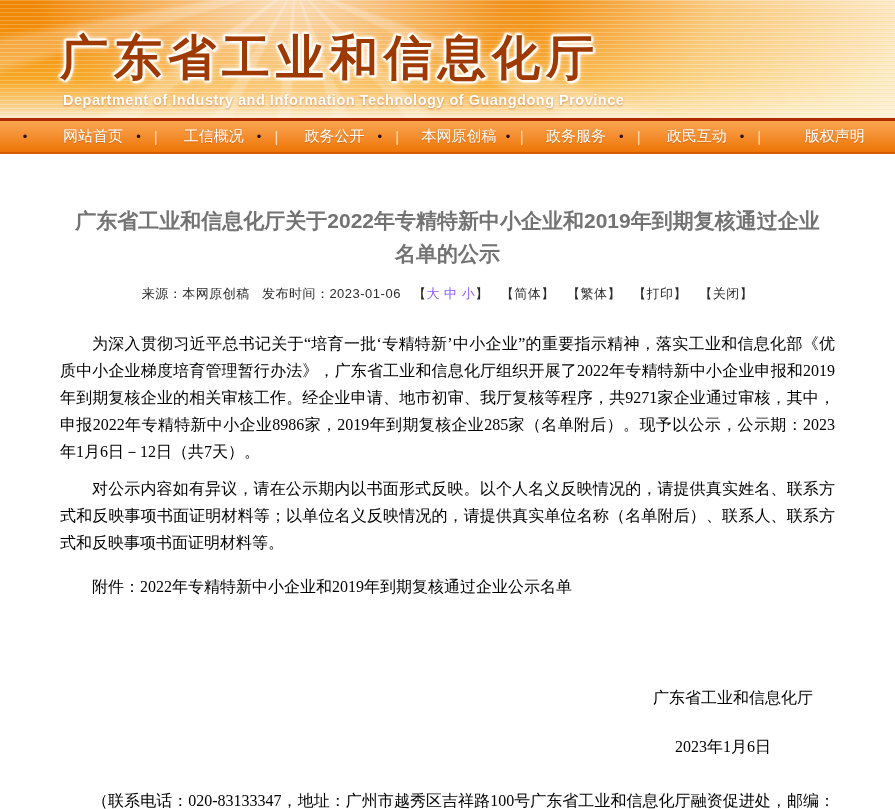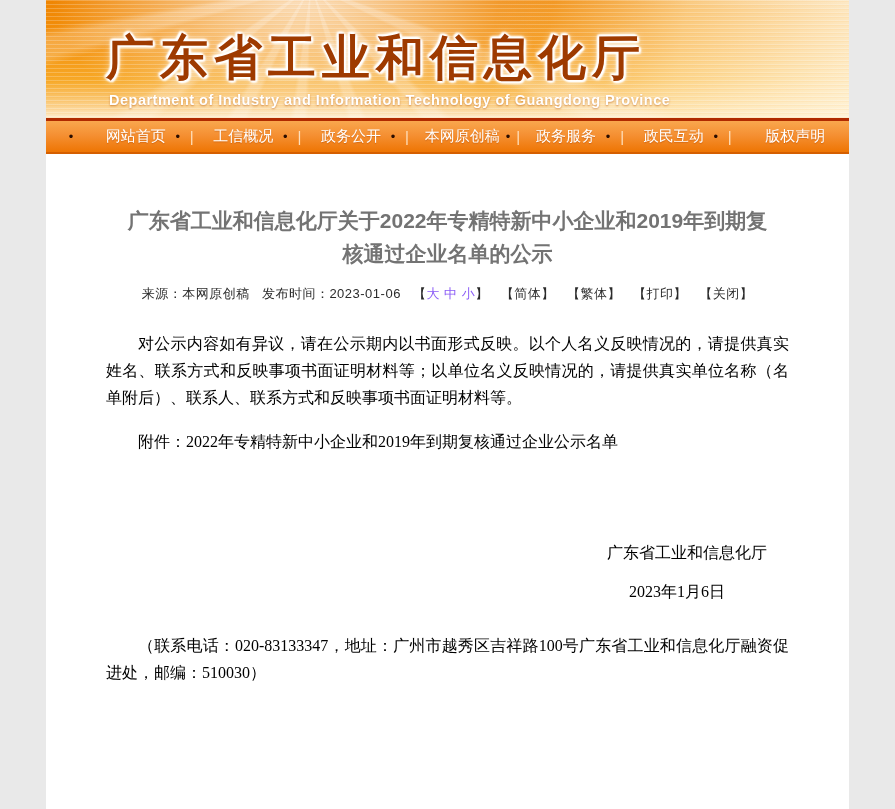--- a/index.html
+++ b/index.html
@@ -1,17 +1,17 @@
 <!DOCTYPE html>
 <html><head>
 <meta charset="utf-8">
 <style>
   html,body{margin:0;padding:0;background:#e9e9e9;}
   .page{
-    width:803px;height:809px;margin:0 auto;background:#fff;
+    width:895px;height:809px;margin:0 auto;background:#fff;
     position:relative;overflow:hidden;
     font-family:"Liberation Sans","DejaVu Sans",sans-serif;
   }
 
   
   .header{
     position:relative;height:118px;overflow:hidden;
     background:
       radial-gradient(ellipse 420px 260px at 32% -8%, rgba(255,255,255,.78), rgba(255,255,255,0) 60%),
       linear-gradient(100deg, rgba(255,200,90,.0) 55%, rgba(255,236,190,.65) 78%, rgba(255,244,218,.9) 100%),
@@ -75,21 +75,21 @@
   .meta .font-sizes{color:#8b5cf6;}
 
   .article-body{
     margin-top:27px;
     font-family:"Liberation Serif","DejaVu Serif",serif;
     font-size:16px;line-height:27px;text-align:justify;
   }
   .article-body p{margin:0 0 10px;text-indent:2em;}
   .attachment{margin-top:17px;text-indent:2em;cursor:pointer;}
   .signature{margin-top:84px;text-align:right;padding-right:22px;}
-  .pubdate-line{margin-top:12px;text-align:right;padding-right:64px;}
+  .pubdate-line{margin-top:22px;text-align:right;padding-right:64px;}
   .contact{margin-top:27px;text-indent:2em;}
 </style>
 </head>
 <body>
 
 <div class="page">
 
   <div class="header">
     <div class="header-title">广东省工业和信息化厅</div>
     <div class="header-subtitle">Department of Industry and Information Technology of Guangdong Province</div>
@@ -140,20 +140,21 @@
       <span>来源：本网原创稿</span>
       <span>发布时间：2023-01-06</span>
       <span><span>【</span><span class="font-sizes">大 中 小</span><span>】</span></span>
       <span class="tool">【简体】</span>
       <span class="tool">【繁体】</span>
       <span class="tool">【打印】</span>
       <span class="tool">【关闭】</span>
     </div>
 
     <div class="article-body">
+      <p>为深入贯彻习近平总书记关于“培育一批‘专精特新’中小企业”的重要指示精神，落实工业和信息化部《优质中小企业梯度培育管理暂行办法》，广东省工业和信息化厅组织开展了2022年专精特新中小企业申报和2019年到期复核企业的相关审核工作。经企业申请、地市初审、我厅复核等程序，共9271家企业通过审核，其中，申报2022年专精特新中小企业8986家，2019年到期复核企业285家（名单附后）。现予以公示，公示期：2023年1月6日－12日（共7天）。</p>
       <p>对公示内容如有异议，请在公示期内以书面形式反映。以个人名义反映情况的，请提供真实姓名、联系方式和反映事项书面证明材料等；以单位名义反映情况的，请提供真实单位名称（名单附后）、联系人、联系方式和反映事项书面证明材料等。</p>
 
       <div class="attachment">附件：2022年专精特新中小企业和2019年到期复核通过企业公示名单</div>
 
       <div class="signature">广东省工业和信息化厅</div>
       <div class="pubdate-line">2023年1月6日</div>
 
       <div class="contact">（联系电话：020-83133347，地址：广州市越秀区吉祥路100号广东省工业和信息化厅融资促进处，邮编：510030）</div>
     </div>
   </div>

